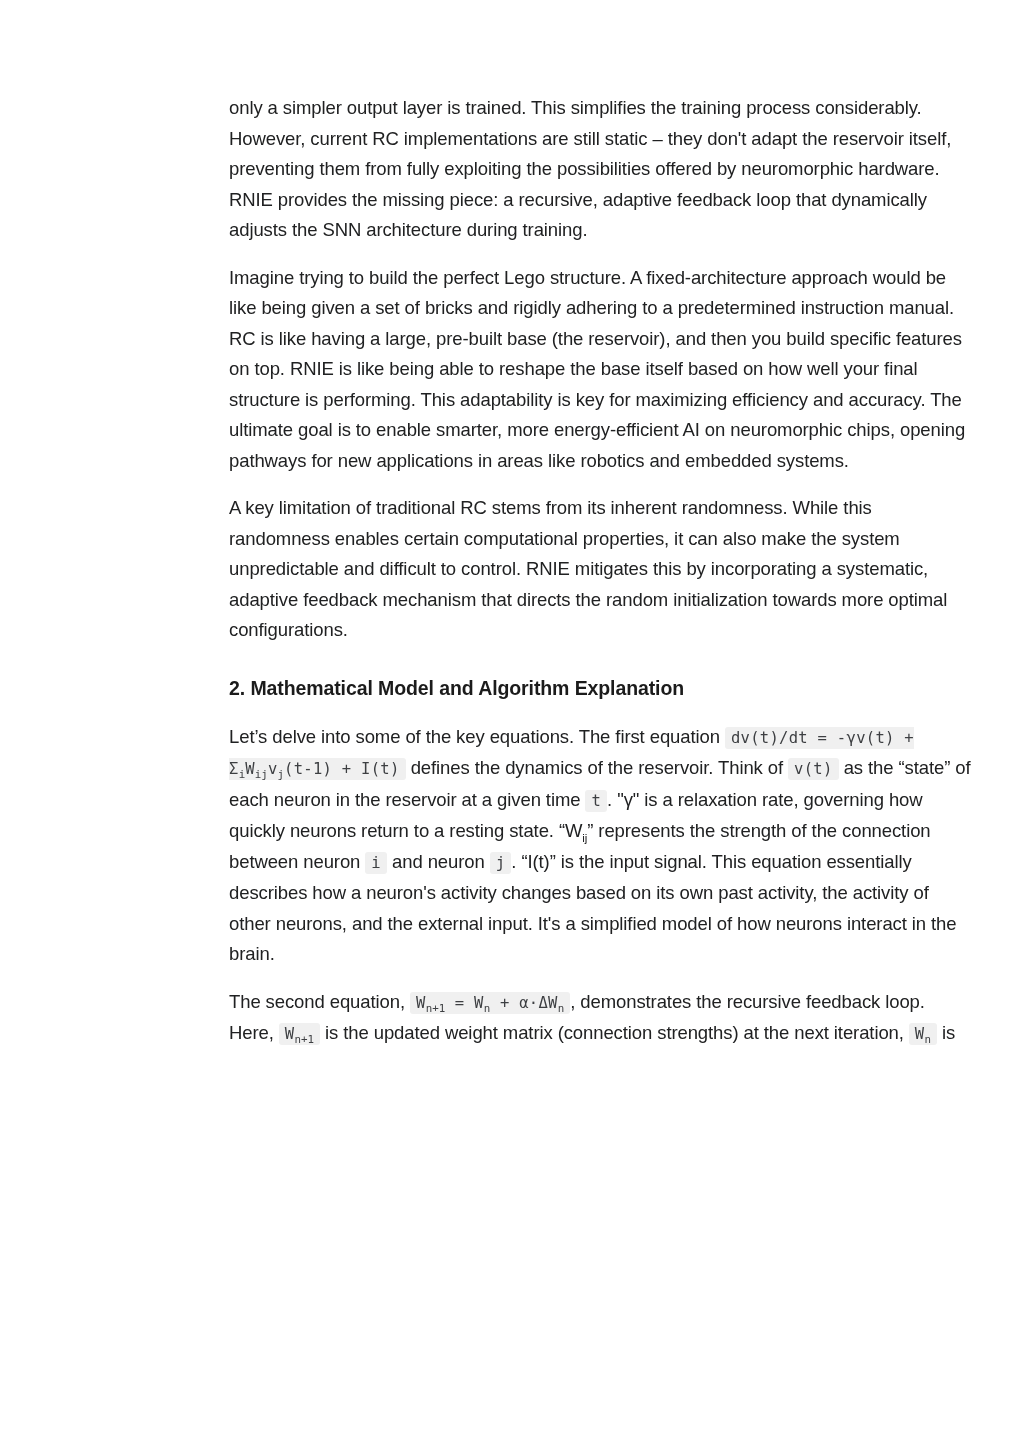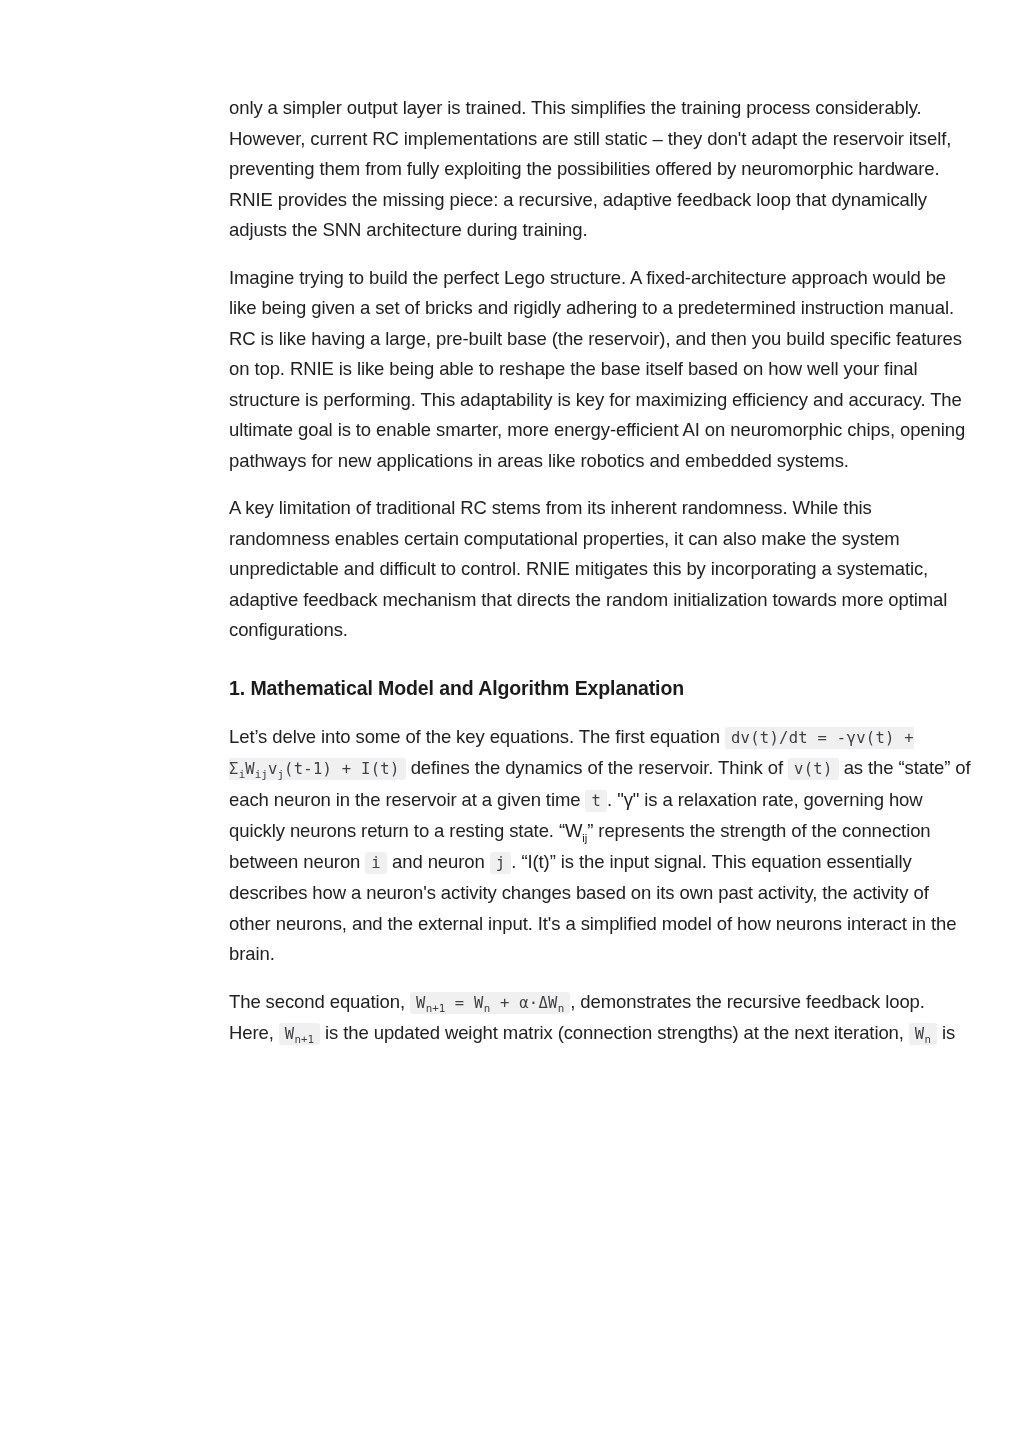--- a/index.html
+++ b/index.html
@@ -47,17 +47,17 @@
   code.inline-code sub{font-size:0.7em;letter-spacing:0;}
 </style>
 </head>
 <body>
 
 <div class="page">
   <main class="doc">
     <p>only a simpler output layer is trained. This simplifies the training process considerably. However, current RC implementations are still static – they don't adapt the reservoir itself, preventing them from fully exploiting the possibilities offered by neuromorphic hardware. RNIE provides the missing piece: a recursive, adaptive feedback loop that dynamically adjusts the SNN architecture during training.</p>
     <p>Imagine trying to build the perfect Lego structure. A fixed-architecture approach would be like being given a set of bricks and rigidly adhering to a predetermined instruction manual. RC is like having a large, pre-built base (the reservoir), and then you build specific features on top. RNIE is like being able to reshape the base itself based on how well your final structure is performing. This adaptability is key for maximizing efficiency and accuracy. The ultimate goal is to enable smarter, more energy-efficient AI on neuromorphic chips, opening pathways for new applications in areas like robotics and embedded systems.</p>
     <p>A key limitation of traditional RC stems from its inherent randomness. While this randomness enables certain computational properties, it can also make the system unpredictable and difficult to control. RNIE mitigates this by incorporating a systematic, adaptive feedback mechanism that directs the random initialization towards more optimal configurations.</p>
-    <h2>1. Mathematical Model and Algorithm Explanation</h2>
+    <h2>2. Mathematical Model and Algorithm Explanation</h2>
     <p>Let’s delve into some of the key equations. The first equation <code class="inline-code">dv(t)/dt = -γv(t) + Σ<sub>i</sub>W<sub>ij</sub>v<sub>j</sub>(t-1) + I(t)</code> defines the dynamics of the reservoir. Think of <code class="inline-code">v(t)</code> as the “state” of each neuron in the reservoir at a given time <code class="inline-code">t</code>. "γ" is a relaxation rate, governing how quickly neurons return to a resting state. “W<sub>ij</sub>” represents the strength of the connection between neuron <code class="inline-code">i</code> and neuron <code class="inline-code">j</code>. “I(t)” is the input signal. This equation essentially describes how a neuron's activity changes based on its own past activity, the activity of other neurons, and the external input. It's a simplified model of how neurons interact in the brain.</p>
     <p>The second equation, <code class="inline-code">W<sub>n+1</sub> = W<sub>n</sub> + α·ΔW<sub>n</sub></code>, demonstrates the recursive feedback loop. Here, <code class="inline-code">W<sub>n+1</sub></code> is the updated weight matrix (connection strengths) at the next iteration, <code class="inline-code">W<sub>n</sub></code> is the current weight matrix, and α is the learning rate – how much we adjust the weights with each step. <code class="inline-code">ΔW<sub>n</sub></code> is the change in the weight matrix, determined by the multi-layered</p>
   </main>
 </div>
 
 </body></html>

